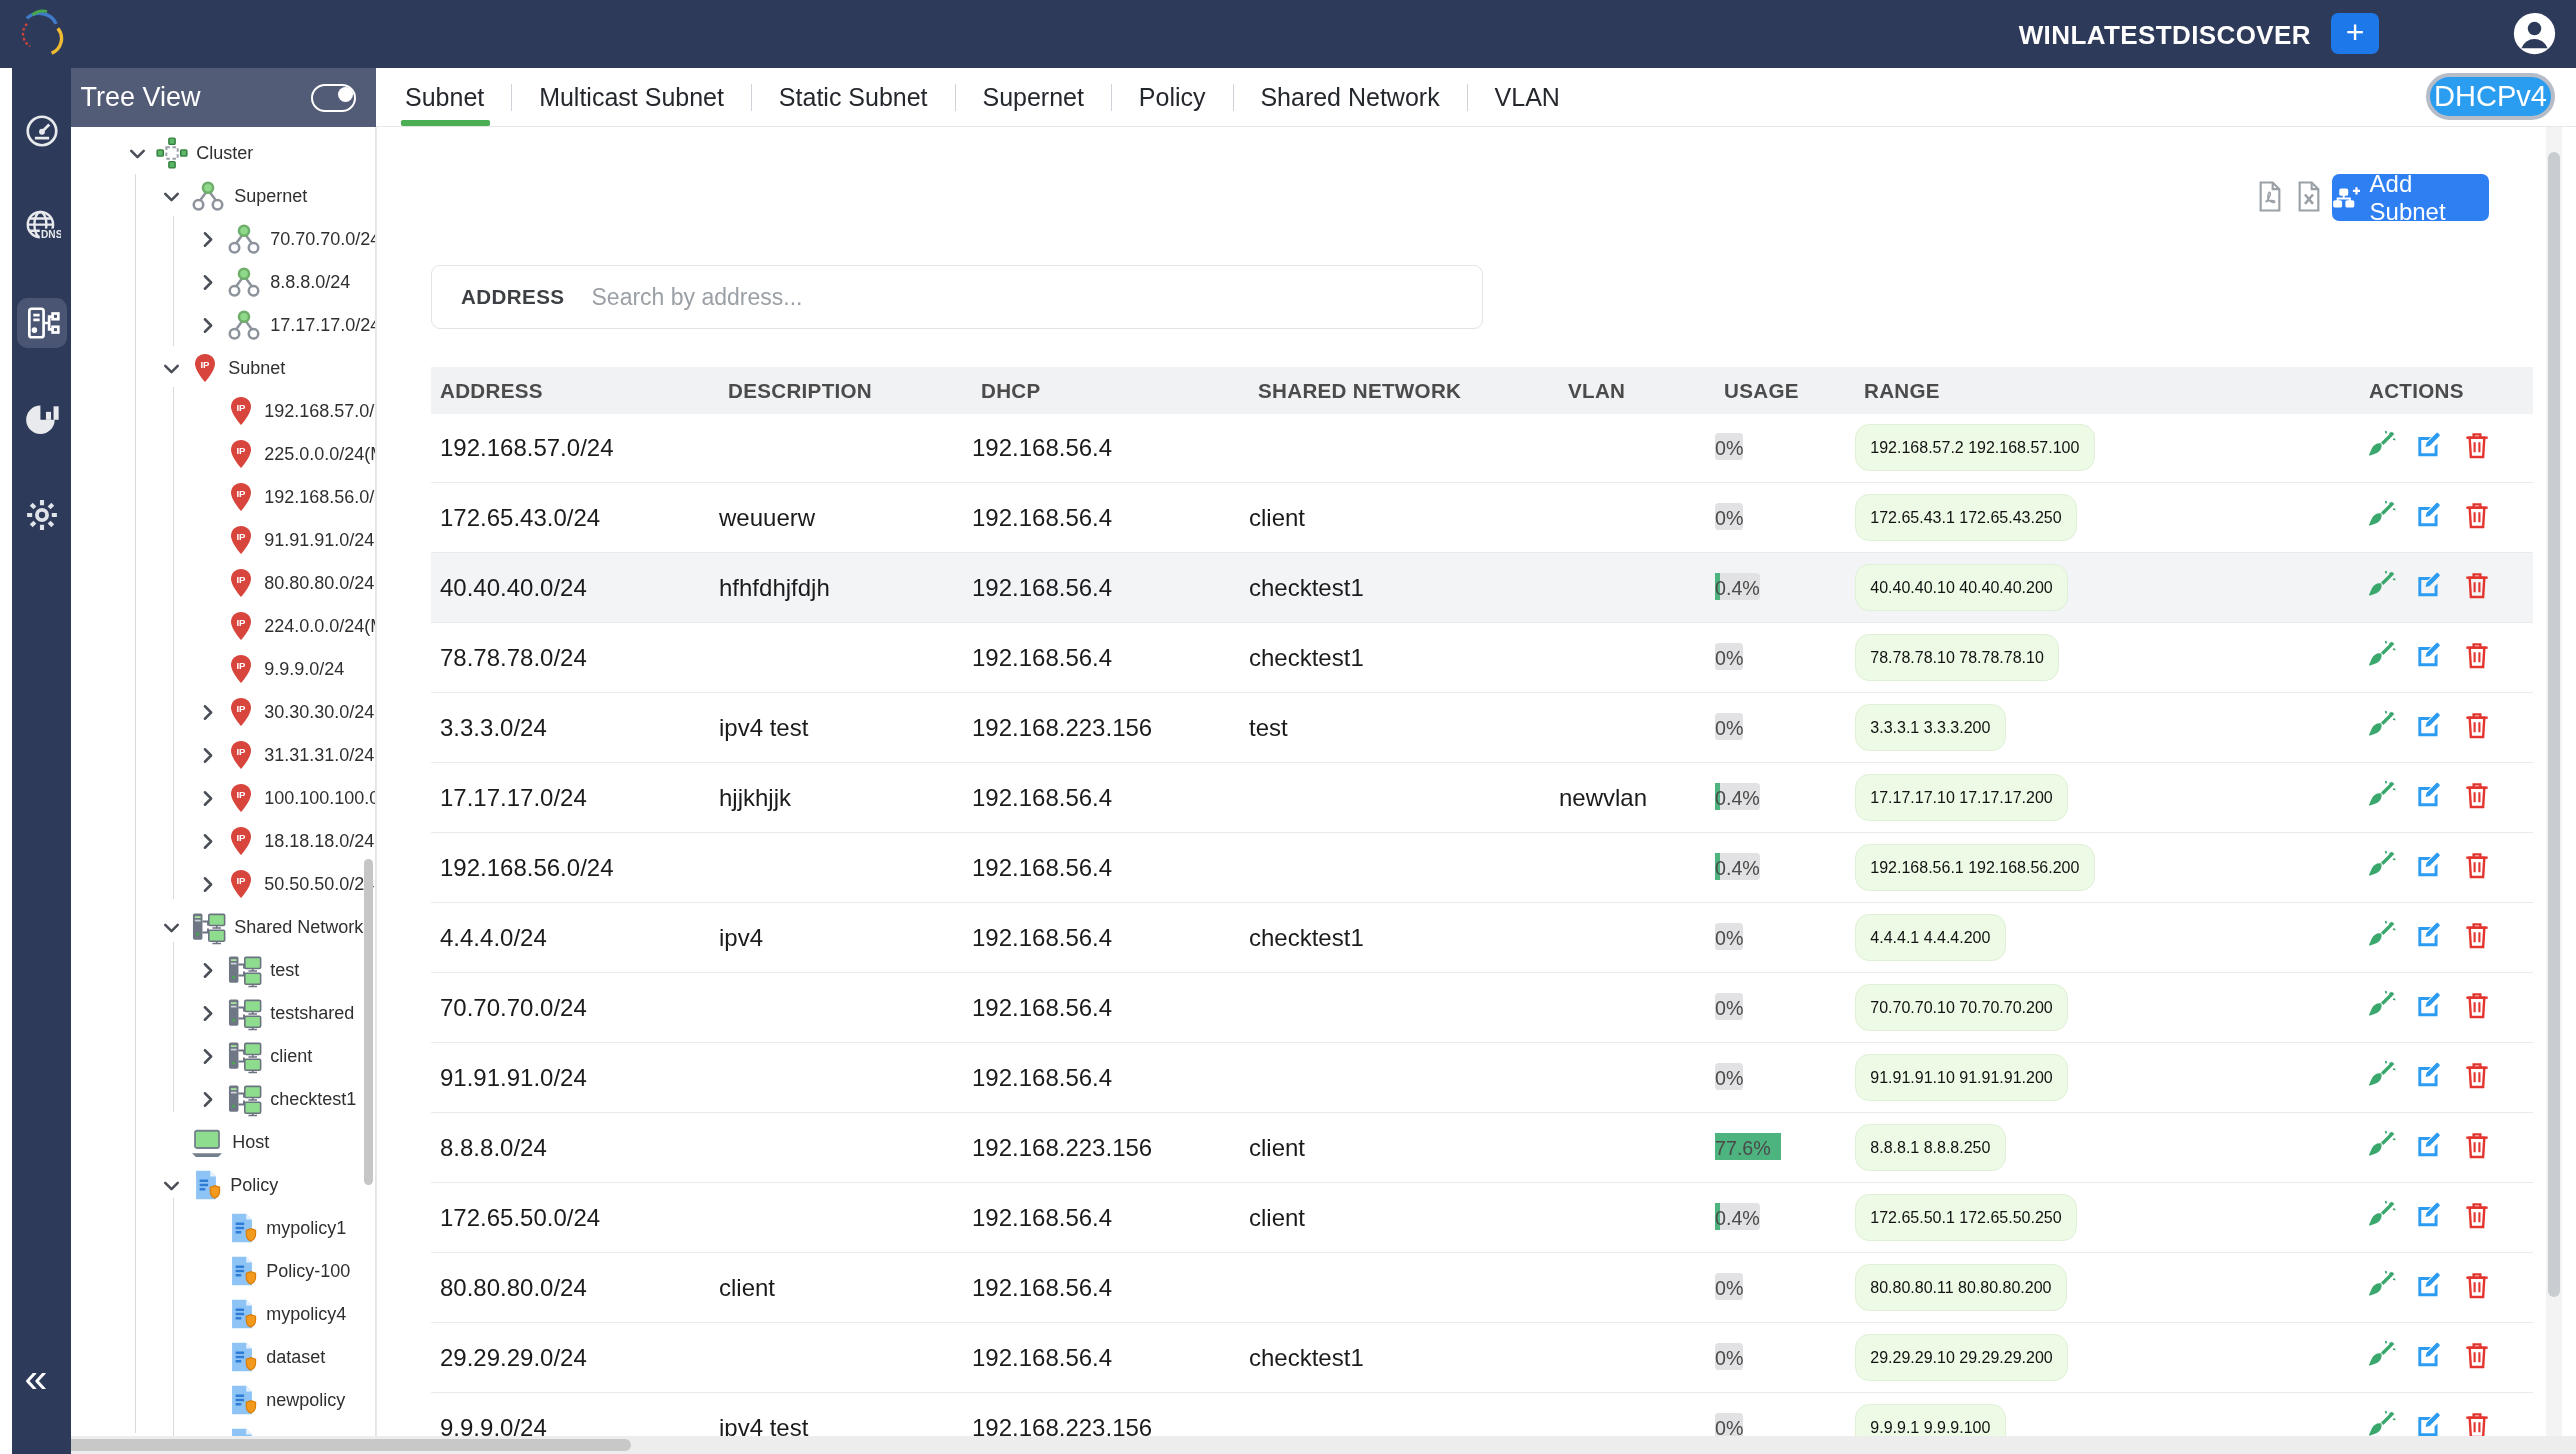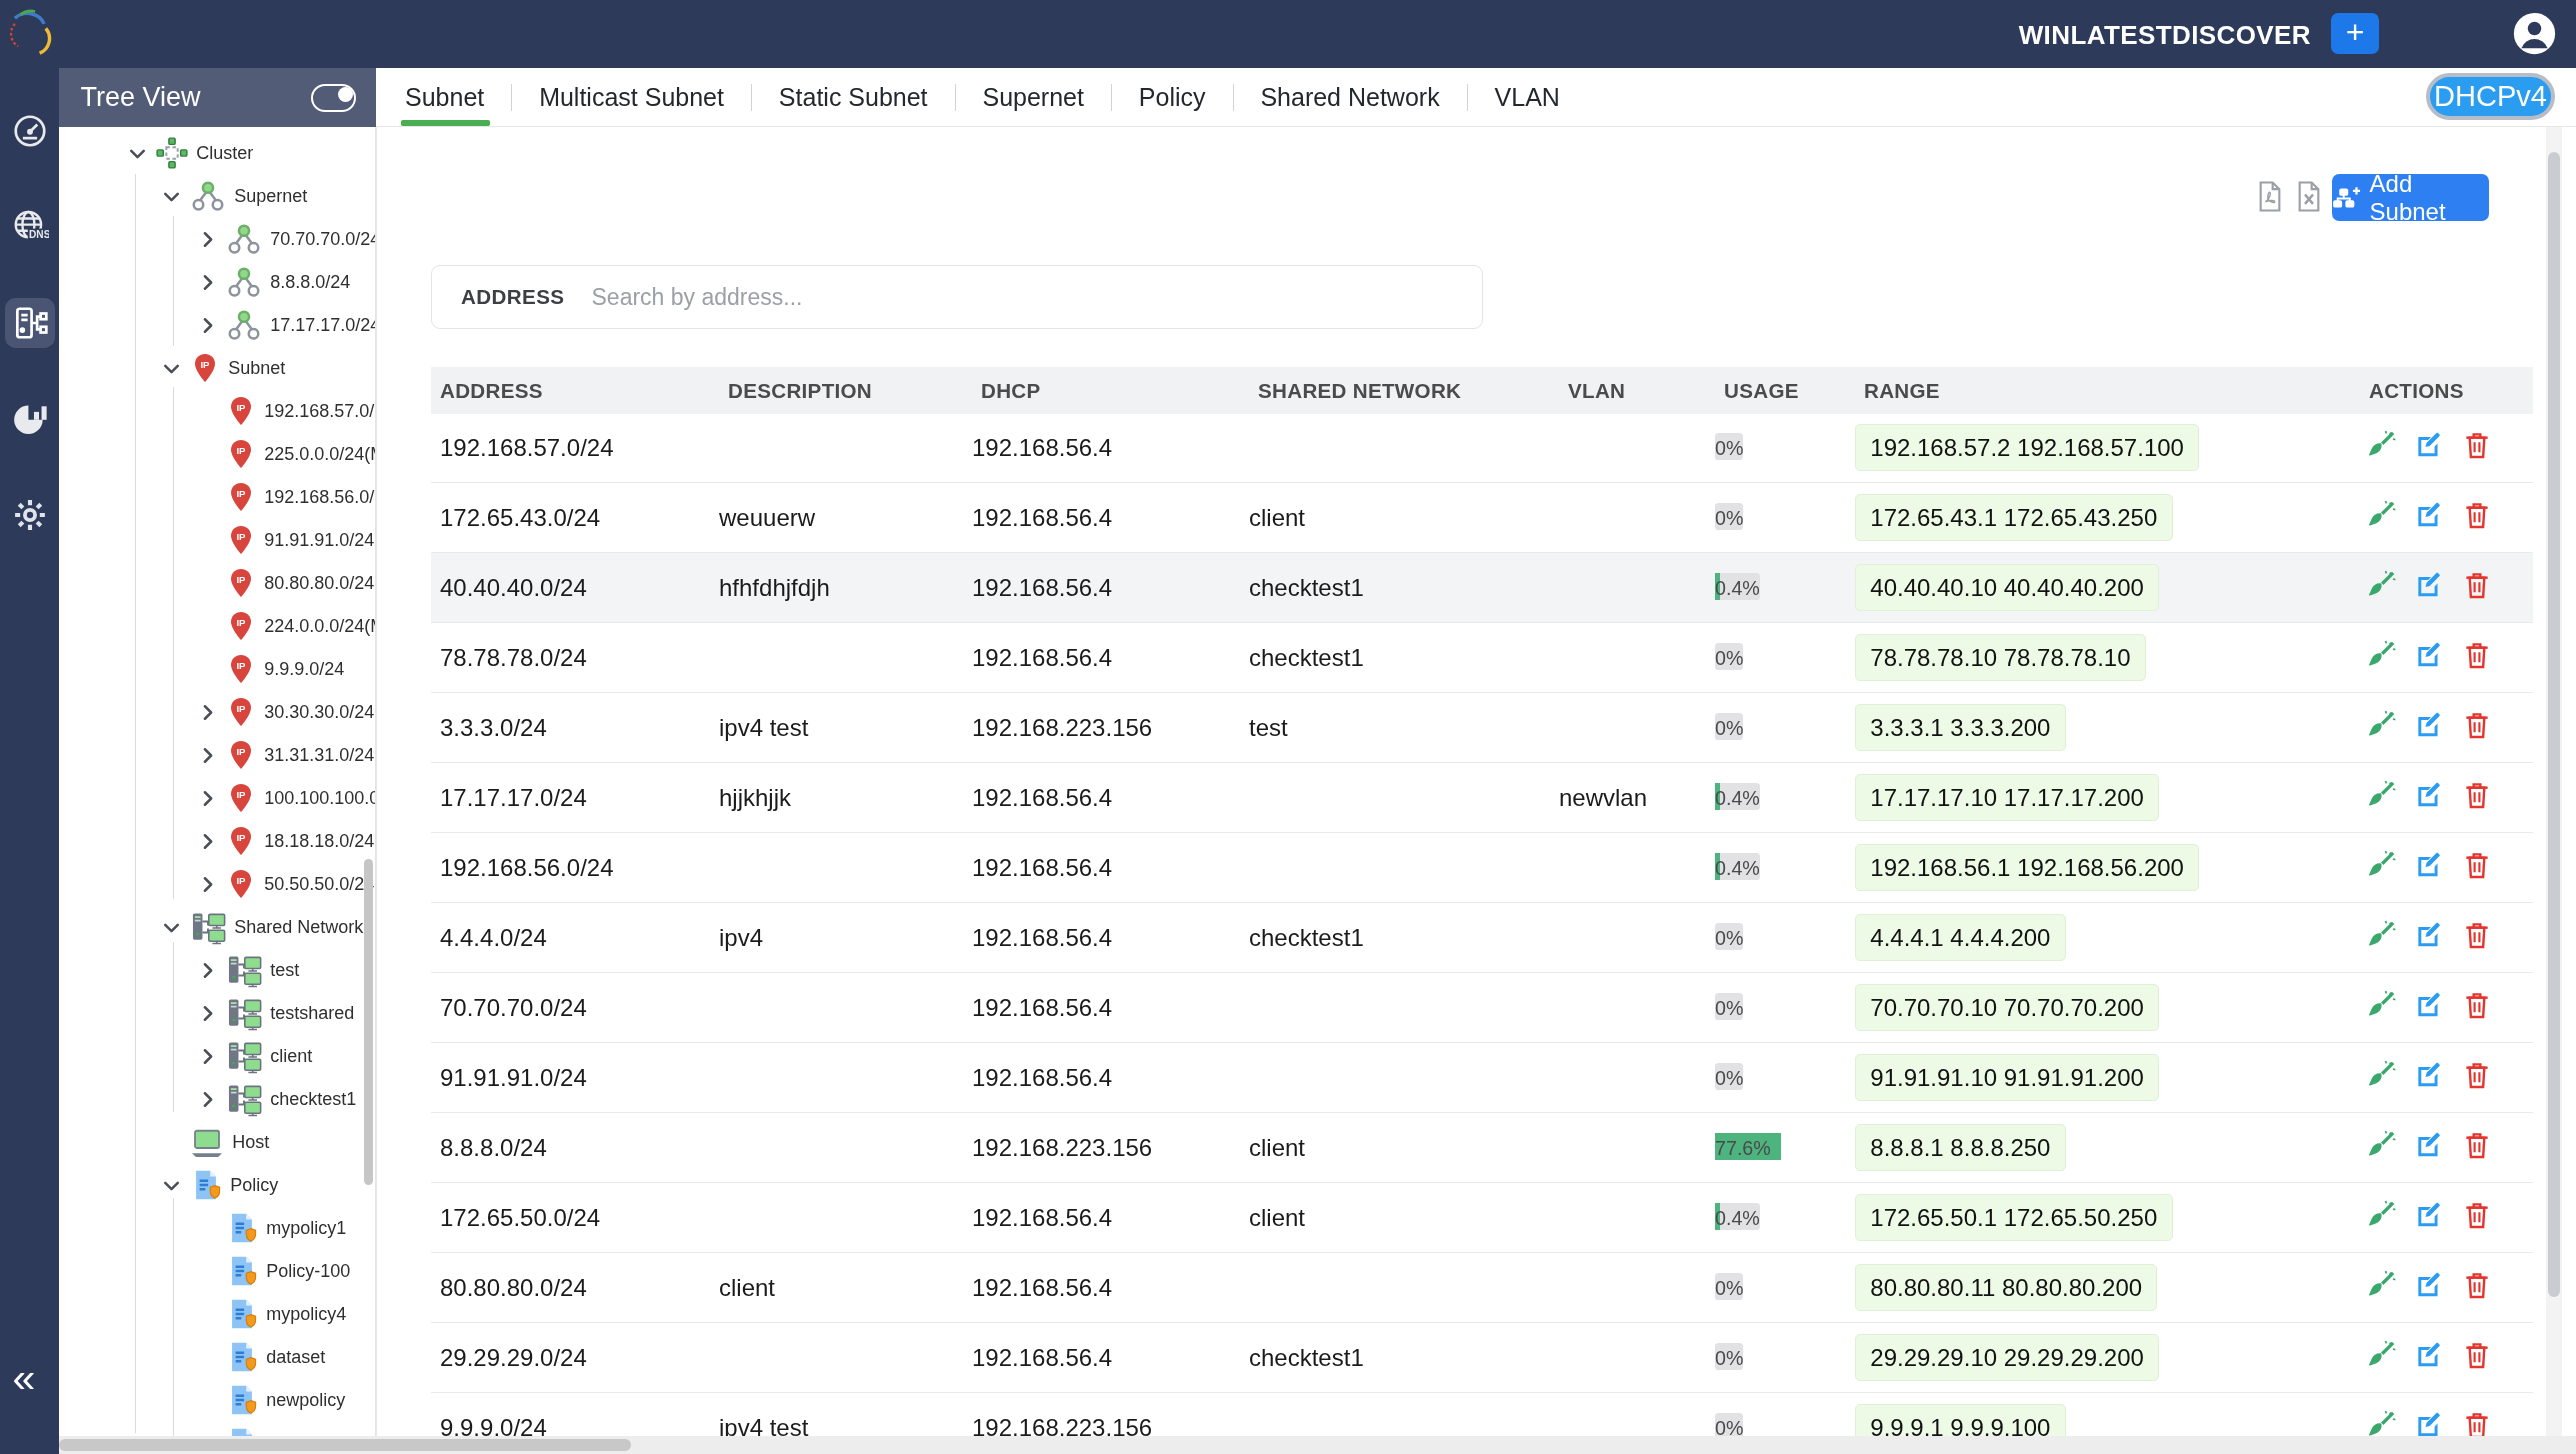--- a/index.html
+++ b/index.html
@@ -1,20 +1,20 @@
 <!DOCTYPE html>
 <html style="font-size:14.3px"><head>
 <meta charset="utf-8">
 <style>
   html,body{margin:0;padding:0;background:#fff;font-family:"Liberation Sans",sans-serif;}
   #app{position:relative;width:2576px;height:1454px;overflow:hidden;background:#fff;}
 
   
   .topbar{position:absolute;left:0;top:0;width:2576px;height:68px;background:#2e3a59;}
-  .rail{position:absolute;left:0;top:0;width:59px;height:1454px;background:#2e3a59;z-index:5;}
+  .rail{position:absolute;left:12px;top:0;width:59px;height:1454px;background:#2e3a59;z-index:5;}
   .logo{position:absolute;left:7.2px;top:7.2px;width:45px;height:52px;}
   .rail-icons{position:absolute;left:0;top:106px;width:59px;display:flex;flex-direction:column;align-items:center;gap:46px;}
   .rail-btn{width:50px;height:50px;display:flex;align-items:center;justify-content:center;border-radius:10.7px;}
   .rail-btn svg{width:38px;height:38px;}
   .rail-btn.active{background:#4a5573;}
   .collapse{position:absolute;left:12.5px;top:1358px;color:#fff;font-size:41px;line-height:41px;cursor:pointer;}
   .appname{position:absolute;right:265px;top:19.7px;color:#fff;font-size:26px;font-weight:600;letter-spacing:0.4px;}
   .plusbtn{position:absolute;left:2331px;top:13.4px;width:48px;height:41px;background:#1d78ea;border-radius:7.2px;color:#fff;font-size:32px;line-height:39px;text-align:center;}
   .avatar{position:absolute;left:2512px;top:10.7px;width:45px;height:45px;}
 
@@ -56,21 +56,21 @@
   .search-input::placeholder{color:#9aa0a6;}
 
   .thead,.trow{display:grid;grid-template-columns:288px 253px 277px 310px 156px 140px 505px 172px;align-items:center;}
   .thead{position:absolute;left:54px;top:240px;width:2102px;height:47px;background:#f1f2f4;font-size:20.6px;font-weight:bold;color:#4b4b4b;letter-spacing:0.3px;}
   .tbody{position:absolute;left:54px;top:286px;width:2102px;}
   .trow{height:69px;border-bottom:0.9px solid #e9eaec;font-size:24px;color:#1b1b1b;}
   .trow.hl{background:#f3f4f6;}
   .ub{position:relative;width:85px;height:34px;background:#e2e2e4;border-radius:3.6px;overflow:hidden;}
   .ub .fill{position:absolute;left:0;top:0;bottom:0;background:#4eb47f;}
   .ub .t{position:relative;text-align:center;line-height:34px;font-size:19.7px;color:#4a4a4a;}
-  .range-pill{display:inline-block;background:#edfae6;border:0.9px solid #dff0d6;border-radius:5px;padding:0 14.3px;line-height:45px;font-size:24px;color:#121212;}
+  .range-pill{display:inline-block;background:#edfae6;border:0.9px solid #dff0d6;border-radius:14px;padding:0 14.3px;line-height:45px;font-size:16px;color:#121212;}
   .acts{display:flex;align-items:center;gap:16px;padding-left:5.4px;}
   .acts svg{width:32px;height:32px;cursor:pointer;}
 
   
   .hscroll{position:absolute;left:59px;top:1436px;width:2517px;height:18px;background:#ededed;}
   .hscroll .thumb{position:absolute;left:0;top:2.7px;width:572px;height:12.5px;background:#c8c8c8;border-radius:6.3px;}
   .vscroll{position:absolute;left:2546px;top:127px;width:16px;height:1309px;background:#f3f3f3;}
   .vscroll .thumb{position:absolute;left:1.8px;top:25px;width:12.5px;height:1145px;background:#c9ccd1;border-radius:6.3px;}
 </style>
 </head>

